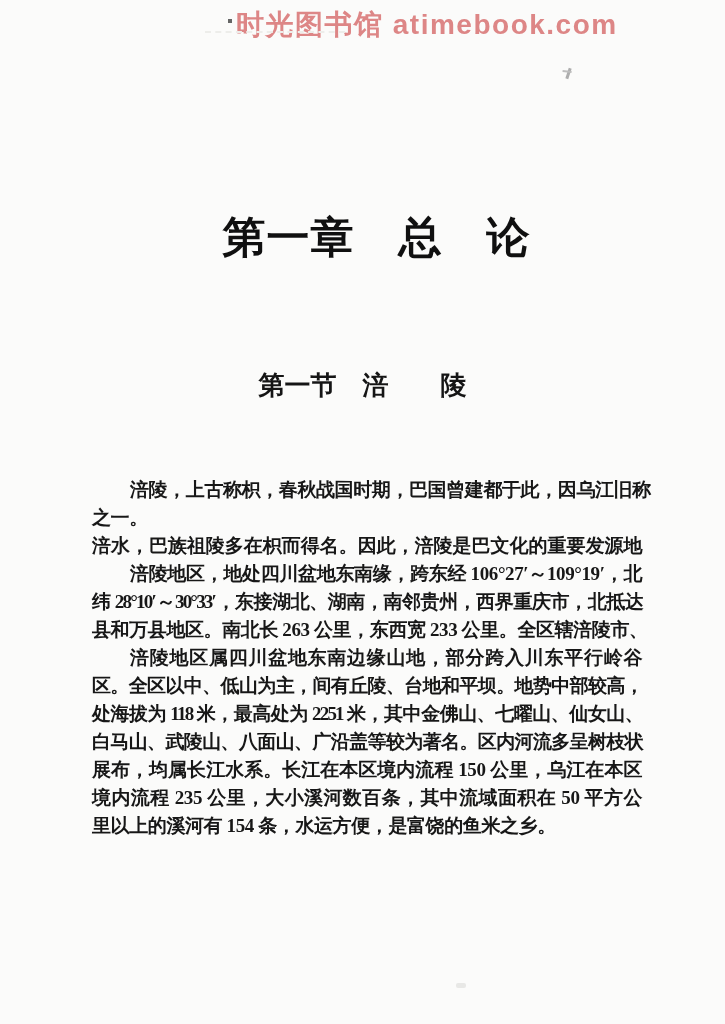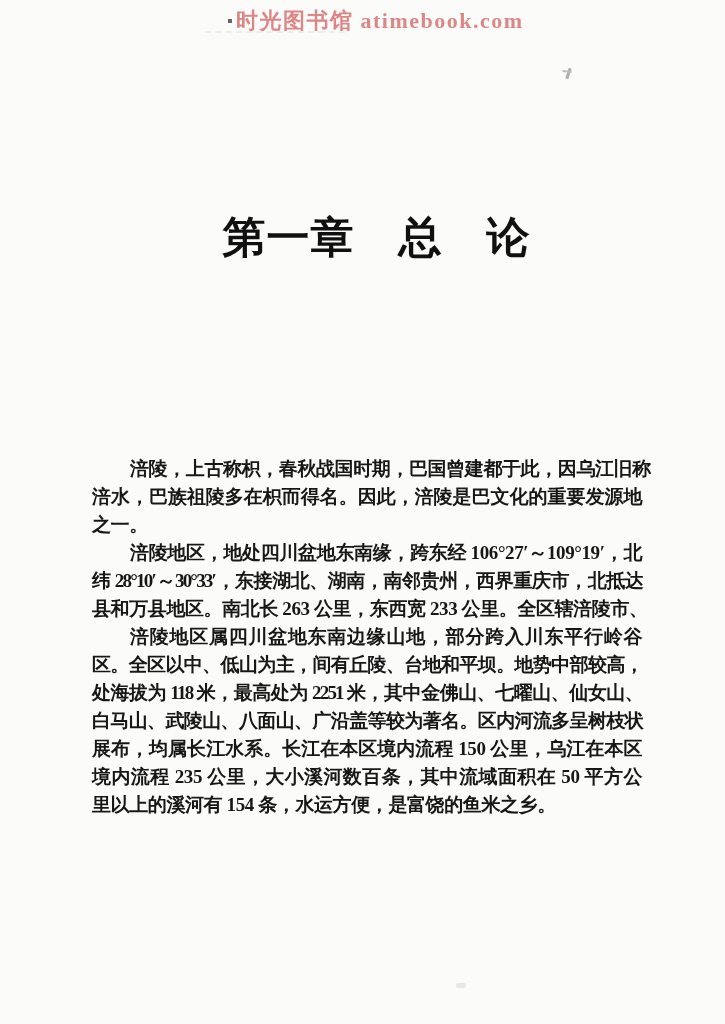--- a/index.html
+++ b/index.html
@@ -9,22 +9,22 @@
     position: relative;
     overflow: hidden;
     font-family: "Liberation Serif", "DejaVu Serif", serif;
   }
   .page { position: absolute; inset: 0; }
 
   
   .watermark {
     position: absolute;
     top: 6px; left: 236px;
-    font-family: Liberation Serif, serif;
-    font-size: 22px;
+    font-family: Liberation Sans, sans-serif;
+    font-size: 28px;
     font-weight: bold;
     letter-spacing: 1.5px;
     white-space: nowrap;
     opacity: 0.85;
   }
   .speck-dot {
     position: absolute; top: 19px; left: 228px;
     width: 4px; height: 4px; background: #666;
   }
   .bleed-dashes {
@@ -63,21 +63,21 @@
     margin: 0;
     text-align: center;
     font-size: 26px;
     font-weight: 600;
     color: #151515;
     white-space: nowrap;
   }
 
   .body-text {
     position: absolute;
-    top: 455px; left: 92px;
+    top: 476px; left: 92px;
     width: 550px;
     color: #171717;
     font-size: 19px;
     font-weight: 600;
     letter-spacing: -0.4px;
   }
   .line {
     width: 550px;
     height: 28px;
     line-height: 28px;
@@ -98,25 +98,26 @@
   <span class="speck-dot"></span>
   <div class="watermark" style="color: rgb(216, 114, 114);">
     <span>时光图书馆 atimebook.com</span>
   </div>
   <div class="bleed-dashes"></div>
   <span class="speck-mid"></span>
   <span class="speck-bottom"></span>
 
   <h1 class="chapter">第一章　总　论</h1>
 
+  <h2 class="section">第一节　涪　　陵</h2>
 
   <div class="body-text">
     <div class="line indent">涪陵，上古称枳，春秋战国时期，巴国曾建都于此，因乌江旧称</div>
+    <div class="line end">之一。</div>
     <div class="line">涪水，巴族祖陵多在枳而得名。因此，涪陵是巴文化的重要发源地</div>
-    <div class="line end">之一。</div>
     <div class="line indent">涪陵地区，地处四川盆地东南缘，跨东经 106°27′～109°19′，北</div>
     <div class="line tight">纬 28°10′～30°33′，东接湖北、湖南，南邻贵州，西界重庆市，北抵达</div>
     <div class="line">县和万县地区。南北长 263 公里，东西宽 233 公里。全区辖涪陵市、</div>
     <div class="line indent">涪陵地区属四川盆地东南边缘山地，部分跨入川东平行岭谷</div>
     <div class="line tight">区。全区以中、低山为主，间有丘陵、台地和平坝。地势中部较高，</div>
     <div class="line tight">处海拔为 118 米，最高处为 2251 米，其中金佛山、七曜山、仙女山、</div>
     <div class="line tight">白马山、武陵山、八面山、广沿盖等较为著名。区内河流多呈树枝状</div>
     <div class="line">展布，均属长江水系。长江在本区境内流程 150 公里，乌江在本区</div>
     <div class="line">境内流程 235 公里，大小溪河数百条，其中流域面积在 50 平方公</div>
     <div class="line end">里以上的溪河有 154 条，水运方便，是富饶的鱼米之乡。</div>

